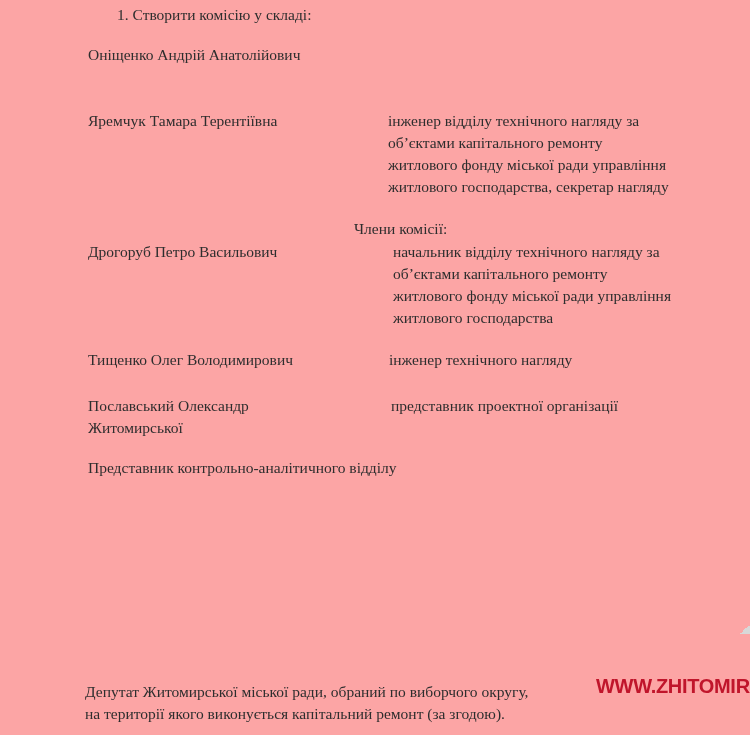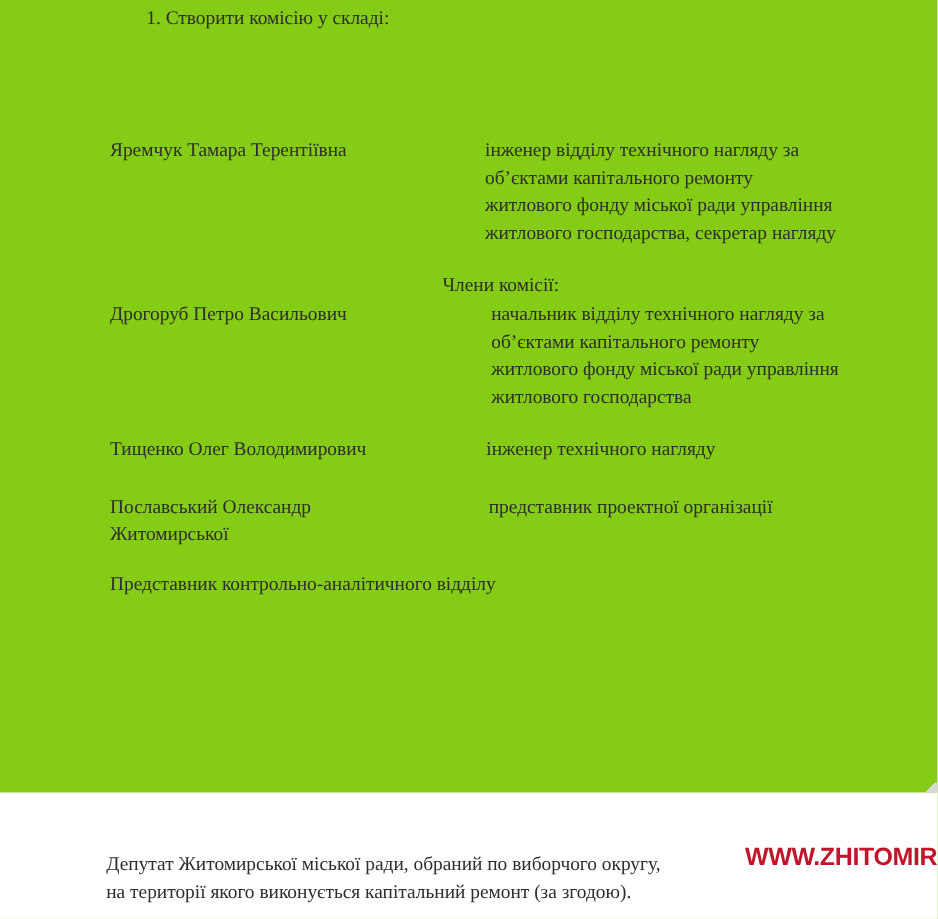--- a/index.html
+++ b/index.html
@@ -12,22 +12,22 @@
     height: 735px;
     position: relative;
     overflow: hidden;
     font-family: "Liberation Serif", "DejaVu Serif", serif;
     color: #2e2e2e;
     font-size: 15.5px;
   }
   .page {
     position: absolute;
     left: 0; top: 0;
-    width: 750px; height: 634px;
-    background: #84cc16;
+    width: 750px; height: 735px;
+    background: #fca5a5;
   }
   .abs { position: absolute; white-space: nowrap; line-height: 22px; }
   .heading { left: 117px; top: 4px; }
   .name { left: 88px; }
   .role { left: 390px; }
   .role-line { display: block; line-height: 22px; }
   .members-title { left: 354px; top: 218px; }
   .rep { left: 88px; }
   .footer { left: 85px; top: 681px; line-height: 22px; }
   .watermark {
@@ -47,20 +47,21 @@
     background: linear-gradient(135deg, transparent 50%, #d8d8d8 50%);
   }
 </style>
 </head>
 <body>
 
 <div class="page">
 
   <div class="abs heading">1. Створити комісію у складі:</div>
 
+  <div class="abs name" style="top:44px;">Оніщенко Андрій Анатолійович</div>
   <div class="abs role" style="top:44px; left:392px;">
   </div>
 
   <div class="abs name" style="top:110px;">Яремчук Тамара Терентіївна</div>
   <div class="abs role" style="top:110px; left:388px;">
     <span class="role-line">інженер відділу технічного нагляду за</span>
     <span class="role-line">об’єктами капітального ремонту</span>
     <span class="role-line">житлового фонду міської ради управління</span>
     <span class="role-line">житлового господарства, секретар нагляду</span>
   </div>

